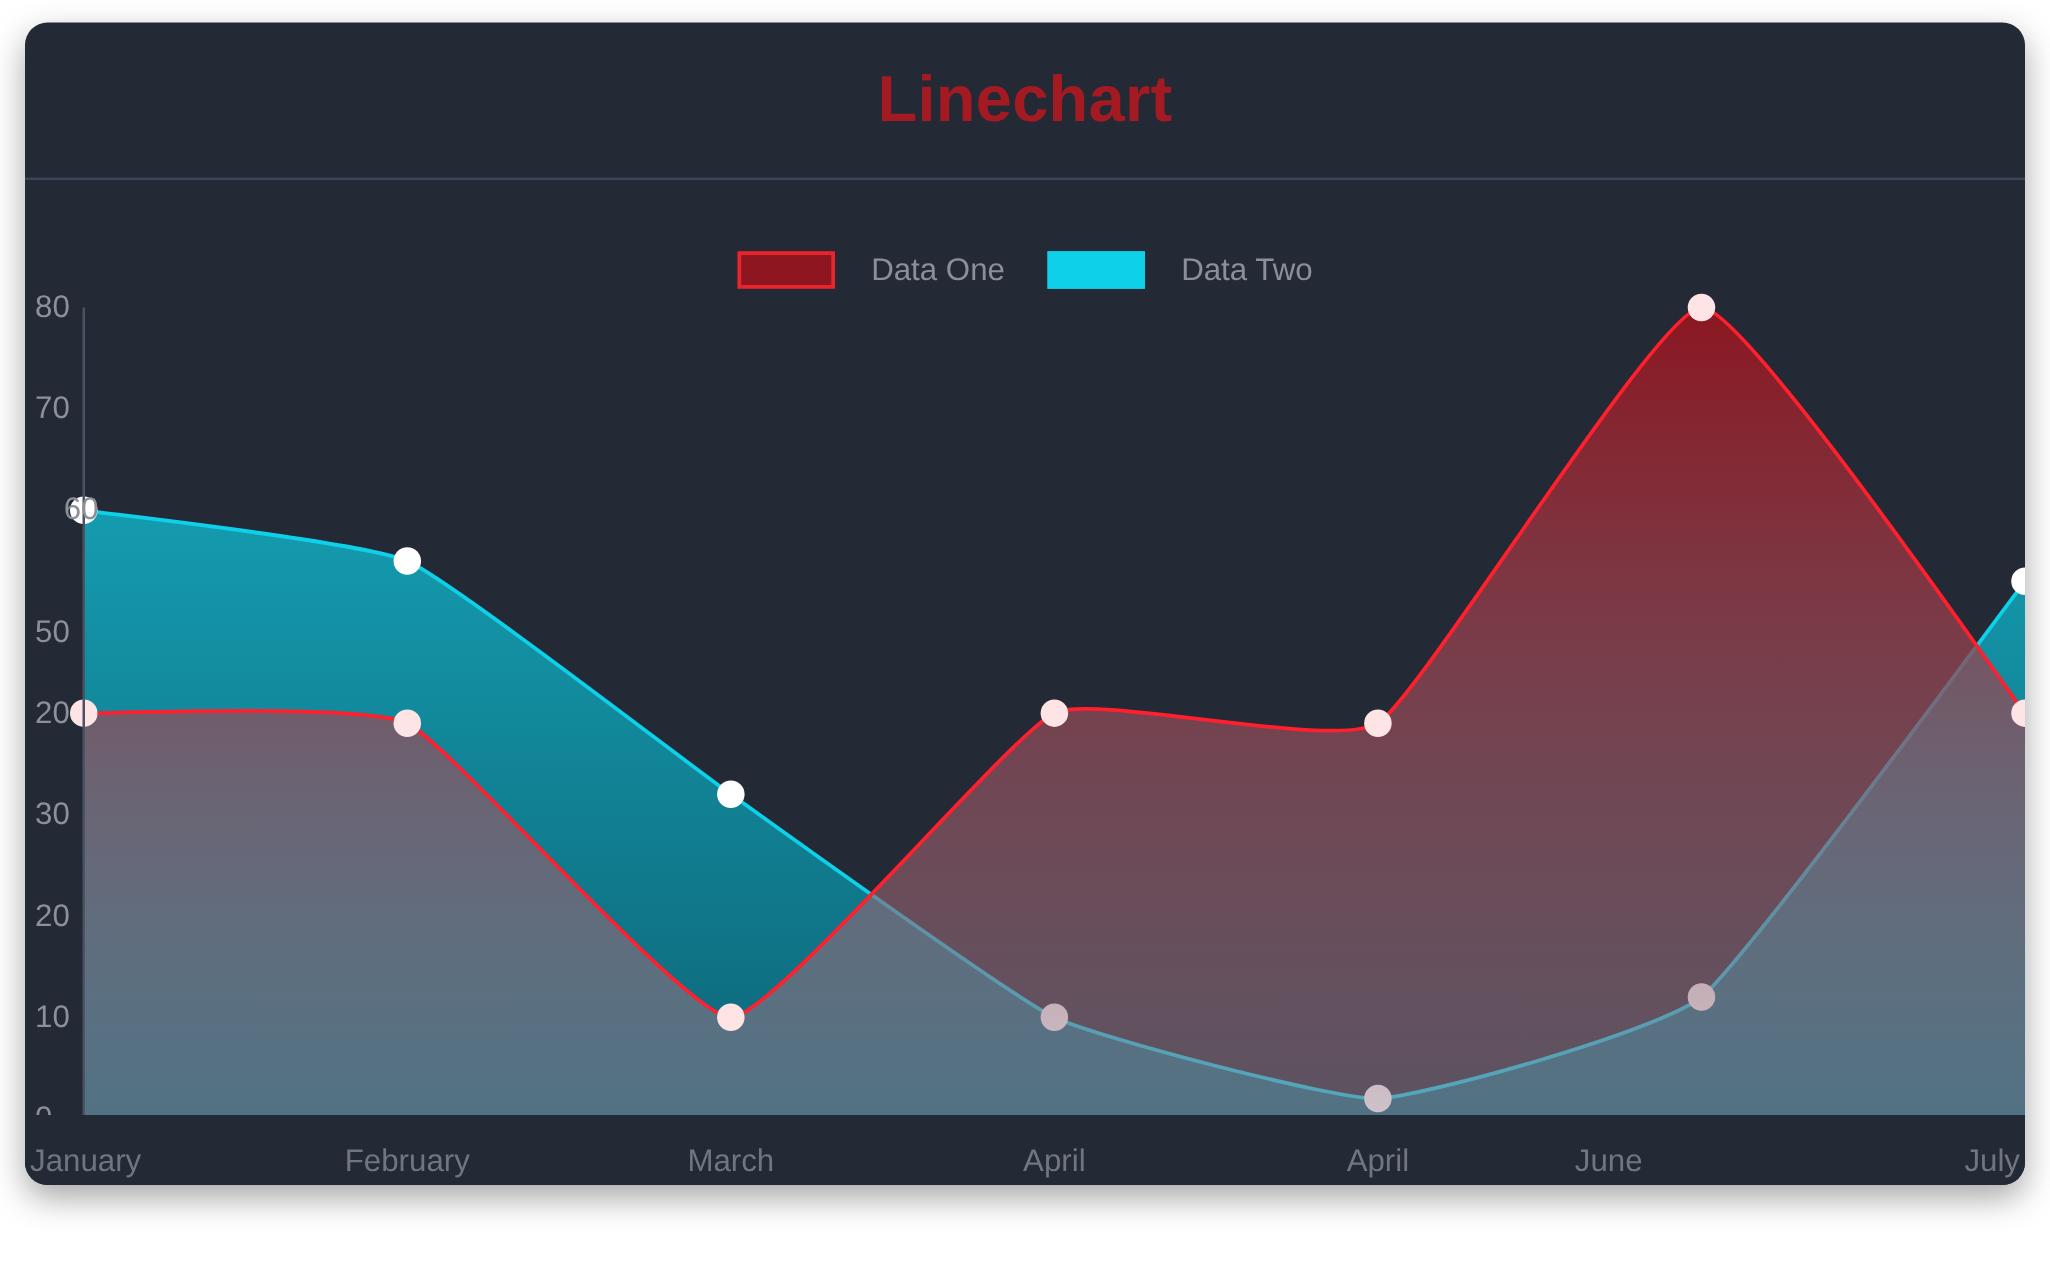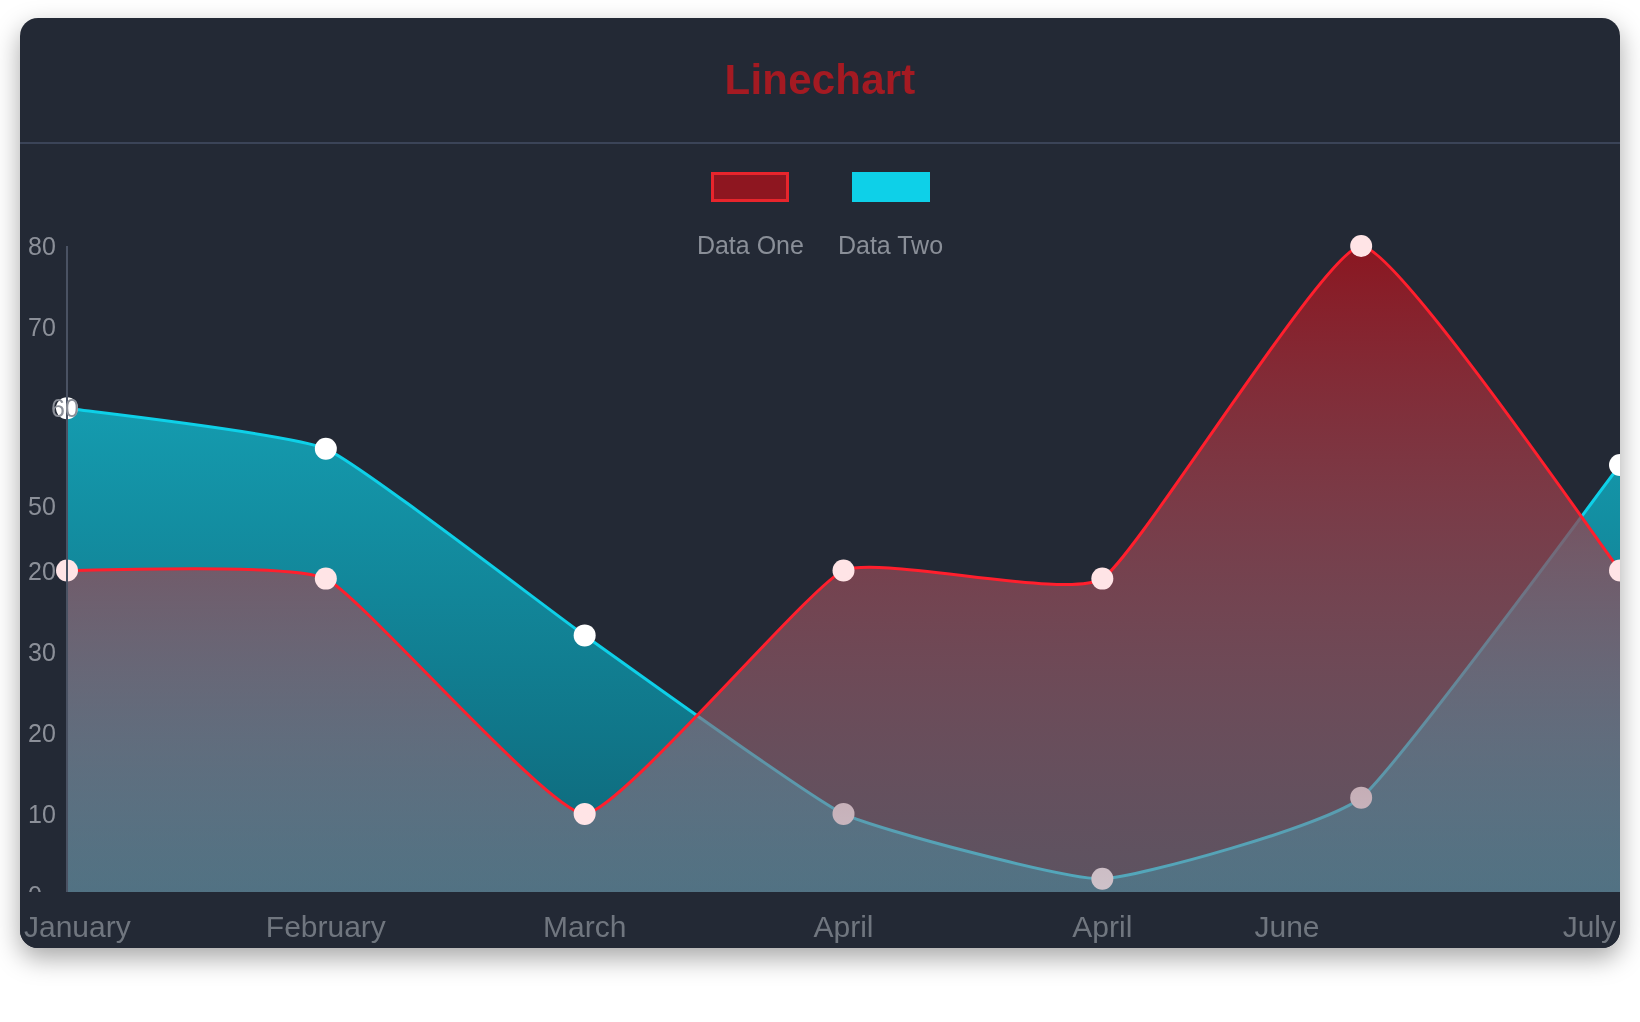--- a/index.html
+++ b/index.html
@@ -14,43 +14,43 @@
     width:1600px;height:930px;
     background:#232935;
     border-radius:18px;
     box-shadow:0 10px 26px rgba(0,0,0,0.35);
     overflow:hidden;
   }
   #title{
     position:absolute;left:0;top:0;width:100%;height:124px;
     display:flex;align-items:center;justify-content:center;
     color:#a41a22;
-    font-size:42px;font-weight:bold;
+    font-size:52px;font-weight:bold;
     letter-spacing:0.2px;
   }
   #divider{
     position:absolute;left:0;top:124px;width:100%;height:2px;
     background:#3b4458;
   }
   #legend{
     position:absolute;left:0;top:175px;width:100%;height:46px;
     display:flex;align-items:center;justify-content:center;gap:34px;
   }
-  .legend-item{display:flex;align-items:center;gap:29px;flex-direction:column;}
+  .legend-item{display:flex;align-items:center;gap:29px;}
   .legend-swatch{width:78px;height:30px;display:block;}
   .legend-label{color:#8a8f98;font-size:25px;}
   #plot{
     position:absolute;left:0;top:0;width:1600px;height:930px;
   }
   .ytick{
     position:absolute;color:#8c9099;font-size:25px;
     text-align:center;left:8px;transform:translateY(-50%);
   }
   .xtick{
-    position:absolute;color:#70767f;font-size:30px;bottom:4px;
+    position:absolute;color:#70767f;font-size:25px;bottom:4px;
     transform:translateX(-50%);white-space:nowrap;
   }
   #xaxis-band{
     position:absolute;left:0;bottom:0;width:100%;height:56px;
     background:#232935;
   }
 </style>
 </head>
 <body>
 

